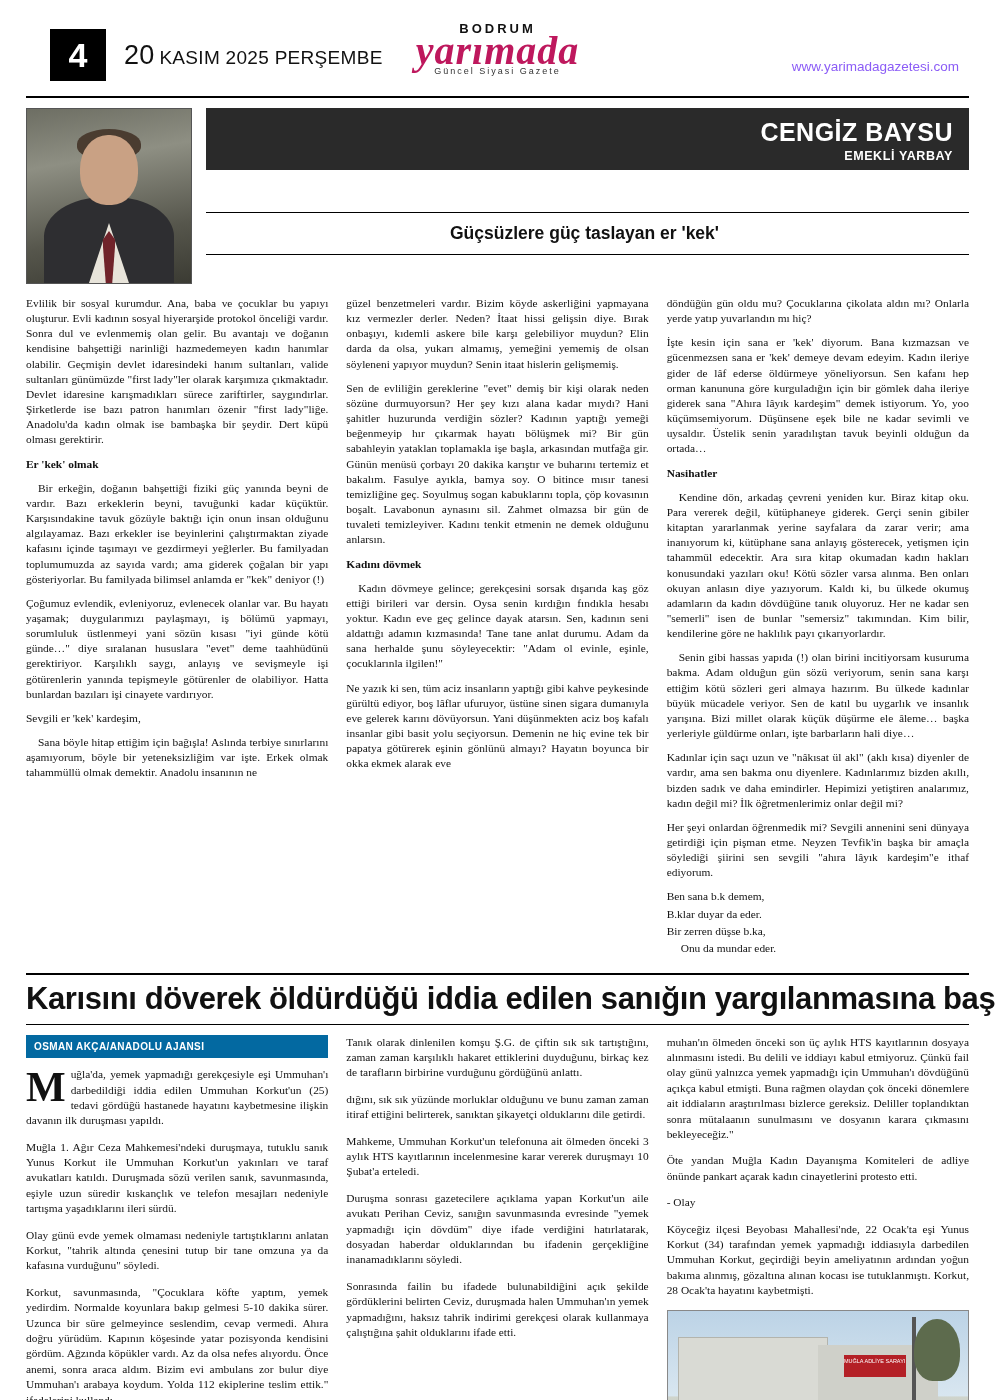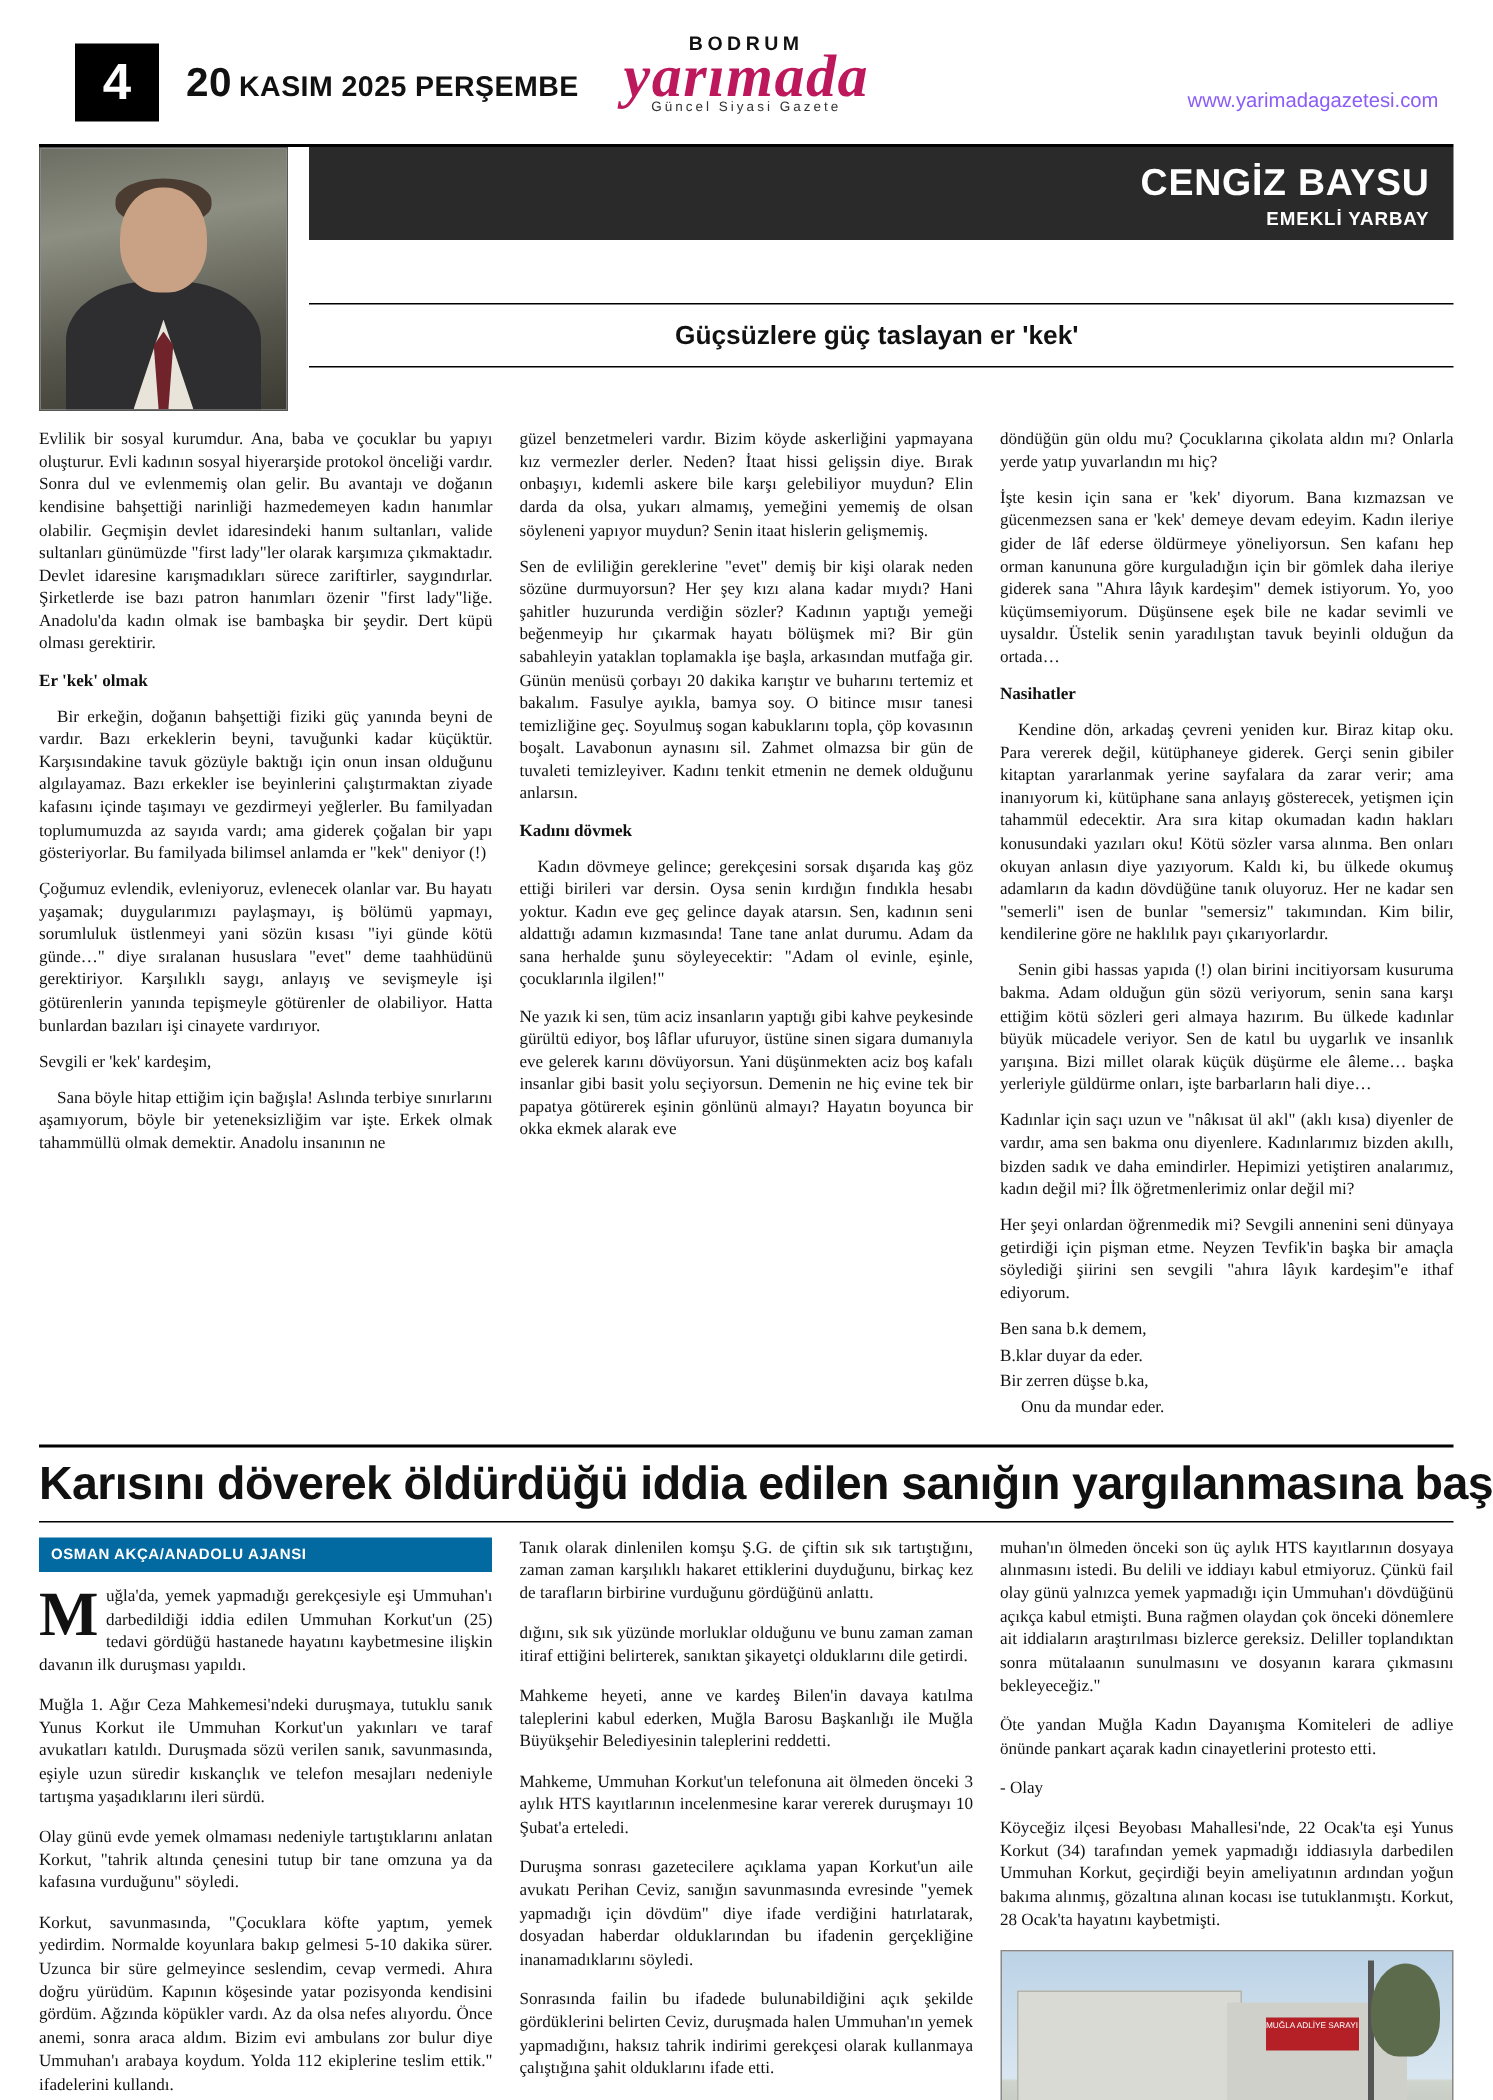--- a/index.html
+++ b/index.html
@@ -36,21 +36,21 @@
     align-items: center;
     justify-content: center;
     font-family: "Liberation Sans", sans-serif;
     font-weight: bold;
     font-size: 34px;
     margin-left: 24px;
     margin-right: 18px;
   }
   .masthead-date {
     font-family: "Liberation Sans", sans-serif;
-    font-weight: bold;
+    font-weight: normal;
     letter-spacing: 0.3px;
     white-space: nowrap;
   }
   .masthead-date .big { font-size: 27px; }
   .masthead-date .small { font-size: 19px; }
 
   .logo-wrap {
     position: absolute;
     left: 50%;
     transform: translateX(-50%);
@@ -85,21 +85,21 @@
     position: absolute;
     right: 10px;
     bottom: 18px;
     font-family: "Liberation Sans", sans-serif;
     font-size: 13.5px;
     color: #8b5cf6;
   }
   .rule-thick { border-top: 2px solid #000; margin-top: 4px; }
 
   
-  .top-article { position: relative; padding-top: 0; }
+  .top-article { position: relative; padding-top: 10px; }
   .top-head {
     display: flex;
     gap: 14px;
   }
   .portrait {
     width: 166px;
     height: 176px;
     flex: 0 0 166px;
     background: linear-gradient(170deg,#6d6e63 0%,#8e8f83 30%,#56564c 70%,#3b3b33 100%);
     border: 1px solid #555;
@@ -369,21 +369,20 @@
       <div class="byline">OSMAN AKÇA/ANADOLU AJANSI</div>
       <p class="dropcap">Muğla'da, yemek yapmadığı gerekçesiyle eşi Ummuhan'ı darbedildiği iddia edilen Ummuhan Korkut'un (25) tedavi gördüğü hastanede hayatını kaybetmesine ilişkin davanın ilk duruşması yapıldı.</p>
       <p>Muğla 1. Ağır Ceza Mahkemesi'ndeki duruşmaya, tutuklu sanık Yunus Korkut ile Ummuhan Korkut'un yakınları ve taraf avukatları katıldı. Duruşmada sözü verilen sanık, savunmasında, eşiyle uzun süredir kıskançlık ve telefon mesajları nedeniyle tartışma yaşadıklarını ileri sürdü.</p>
       <p>Olay günü evde yemek olmaması nedeniyle tartıştıklarını anlatan Korkut, "tahrik altında çenesini tutup bir tane omzuna ya da kafasına vurduğunu" söyledi.</p>
       <p>Korkut, savunmasında, "Çocuklara köfte yaptım, yemek yedirdim. Normalde koyunlara bakıp gelmesi 5-10 dakika sürer. Uzunca bir süre gelmeyince seslendim, cevap vermedi. Ahıra doğru yürüdüm. Kapının köşesinde yatar pozisyonda kendisini gördüm. Ağzında köpükler vardı. Az da olsa nefes alıyordu. Önce anemi, sonra araca aldım. Bizim evi ambulans zor bulur diye Ummuhan'ı arabaya koydum. Yolda 112 ekiplerine teslim ettik." ifadelerini kullandı.</p>
       
     </div>
     <div class="col">
       <p>Tanık olarak dinlenilen komşu Ş.G. de çiftin sık sık tartıştığını, zaman zaman karşılıklı hakaret ettiklerini duyduğunu, birkaç kez de tarafların birbirine vurduğunu gördüğünü anlattı.</p>
       <p>dığını, sık sık yüzünde morluklar olduğunu ve bunu zaman zaman itiraf ettiğini belirterek, sanıktan şikayetçi olduklarını dile getirdi.</p>
-      <p>Mahkeme heyeti, anne ve kardeş Bilen'in davaya katılma taleplerini kabul ederken, Muğla Barosu Başkanlığı ile Muğla Büyükşehir Belediyesinin taleplerini reddetti.</p>
       <p>Mahkeme, Ummuhan Korkut'un telefonuna ait ölmeden önceki 3 aylık HTS kayıtlarının incelenmesine karar vererek duruşmayı 10 Şubat'a erteledi.</p>
       <p>Duruşma sonrası gazetecilere açıklama yapan Korkut'un aile avukatı Perihan Ceviz, sanığın savunmasında evresinde "yemek yapmadığı için dövdüm" diye ifade verdiğini hatırlatarak, dosyadan haberdar olduklarından bu ifadenin gerçekliğine inanamadıklarını söyledi.</p>
       <p>Sonrasında failin bu ifadede bulunabildiğini açık şekilde gördüklerini belirten Ceviz, duruşmada halen Ummuhan'ın yemek yapmadığını, haksız tahrik indirimi gerekçesi olarak kullanmaya çalıştığına şahit olduklarını ifade etti.</p>
 
     </div>
     <div class="col">
       <p>muhan'ın ölmeden önceki son üç aylık HTS kayıtlarının dosyaya alınmasını istedi. Bu delili ve iddiayı kabul etmiyoruz. Çünkü fail olay günü yalnızca yemek yapmadığı için Ummuhan'ı dövdüğünü açıkça kabul etmişti. Buna rağmen olaydan çok önceki dönemlere ait iddiaların araştırılması bizlerce gereksiz. Deliller toplandıktan sonra mütalaanın sunulmasını ve dosyanın karara çıkmasını bekleyeceğiz."</p>
       <p>Öte yandan Muğla Kadın Dayanışma Komiteleri de adliye önünde pankart açarak kadın cinayetlerini protesto etti.</p>
       <p class="olay-label">- Olay</p>
       <p>Köyceğiz ilçesi Beyobası Mahallesi'nde, 22 Ocak'ta eşi Yunus Korkut (34) tarafından yemek yapmadığı iddiasıyla darbedilen Ummuhan Korkut, geçirdiği beyin ameliyatının ardından yoğun bakıma alınmış, gözaltına alınan kocası ise tutuklanmıştı. Korkut, 28 Ocak'ta hayatını kaybetmişti.</p>

